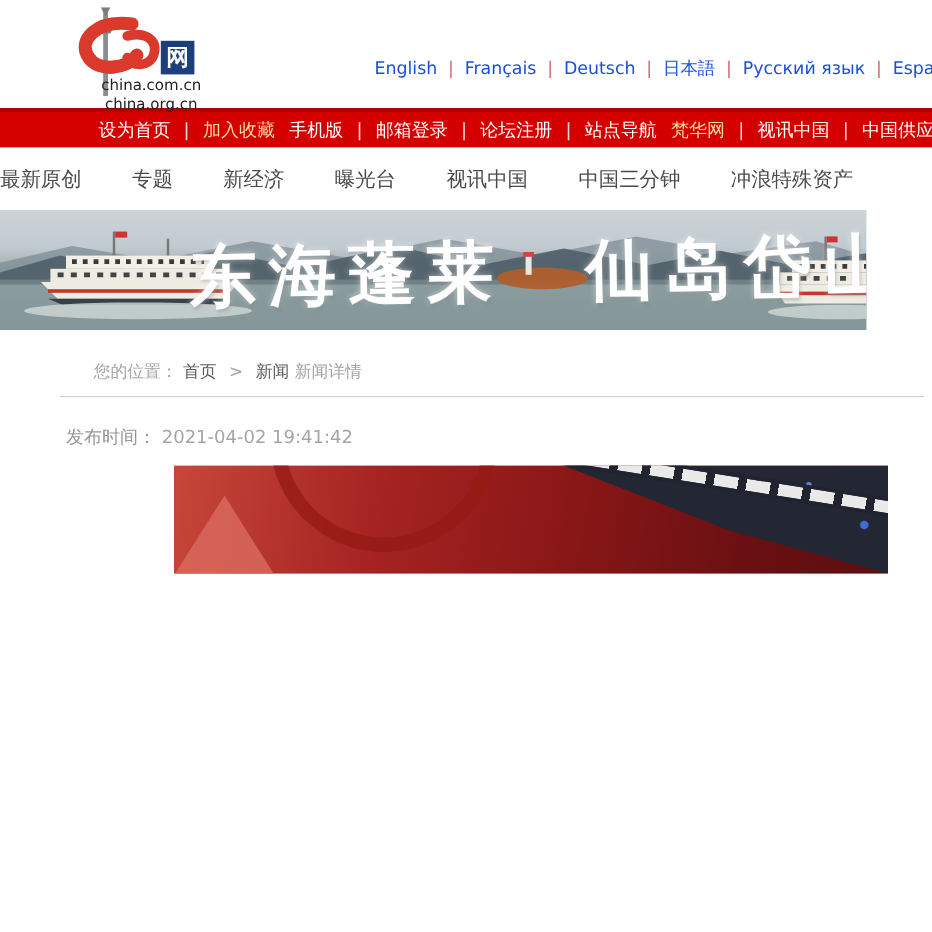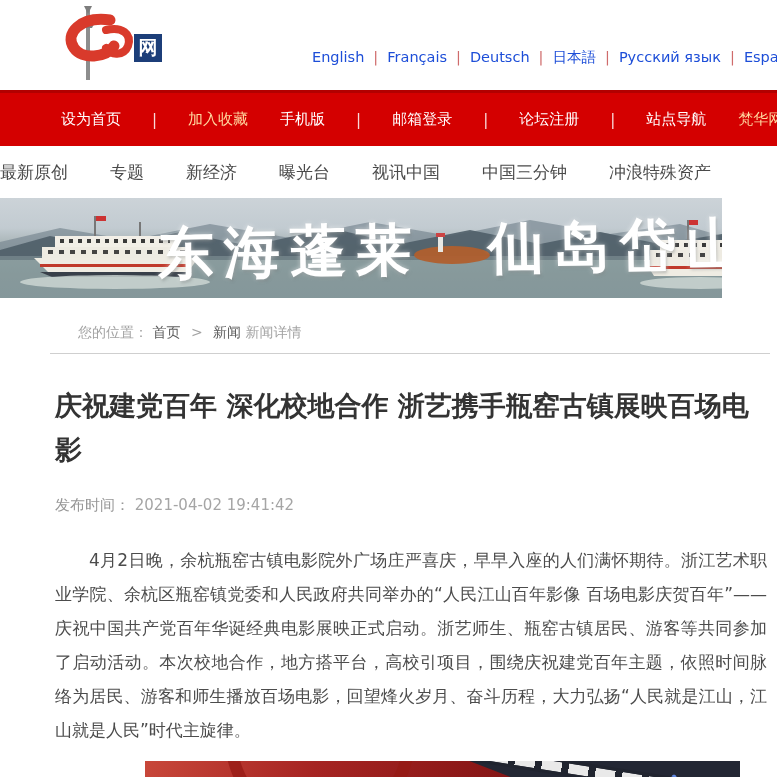--- a/index.html
+++ b/index.html
@@ -15,23 +15,23 @@
     color:#fff; font-size:19px; font-weight:bold; display:flex; align-items:center; justify-content:center; }
   .domains { position:absolute; left:14px; top:57px; width:100px; text-align:center;
     font-size:12.5px; color:#222; line-height:1.25; white-space:nowrap; }
   .brand-box { position:absolute; left:166px; top:16px; background:#e2471f; color:#fff;
     padding:6px 12px 8px; font-size:37px; font-weight:bold; letter-spacing:3px; line-height:1.1; }
   .langs { position:absolute; left:303px; top:48px; white-space:nowrap; font-size:14.5px; color:#bf3a3a; }
   .langs a { color:#1d4ed8; text-decoration:none; padding:0 9px; cursor:pointer; }
   .langs .lsep { color:#cf6b6b; }
 
   
-  .rednav { height:56px; background:#d40000; border-top:3px solid #b20000;
-    display:flex; align-items:center; padding-left:55px; white-space:nowrap; overflow:hidden;
-    font-size:15px; color:#fff;gap:20px; }
+  .rednav { height:33px; background:#d40000; border-top:3px solid #b20000;
+    display:flex; align-items:center; padding-left:76px; white-space:nowrap; overflow:hidden;
+    font-size:15px; color:#fff; }
   .rednav span.item { padding:0 6px; cursor:pointer; }
   .rednav span.gold { color:#ffd9a0; }
   .rednav span.sep { color:rgba(255,255,255,.85); padding:0 5px; }
 
   
   .subnav { height:52px; background:#fff; display:flex; align-items:center; 
     white-space:nowrap; overflow:hidden; font-size:17px; color:#4a4a4a; }
   .subnav span { margin-right:42px; cursor:pointer; }
 
   
@@ -80,20 +80,24 @@
   <div class="logo-wrap">
     <div class="logo-mark">
       <svg width="102" height="80" viewBox="0 0 102 80">
         <rect x="24" y="2" width="4" height="72" fill="#8d8d8d"></rect>
         <polygon points="18,14 34,14 30,22 22,22" fill="#7d7d7d"></polygon>
         <polygon points="22,0 30,0 26,8" fill="#7d7d7d"></polygon>
         <path d="M48 14 C 18 10, 2 28, 12 42 C 20 54, 44 52, 52 40" fill="none" stroke="#d93a2b" stroke-width="11" stroke-linecap="round"></path>
         <path d="M44 24 C 60 20, 70 28, 66 40 C 62 50, 48 50, 44 42" fill="none" stroke="#d93a2b" stroke-width="8" stroke-linecap="round"></path>
       </svg>
       <div class="net-box">网</div>
+      <div class="domains">
+        <div>china.com.cn</div>
+        <div>china.org.cn</div>
+      </div>
     </div>
   </div>
   <div class="langs">
     <a>English</a><span class="lsep">|</span><a>Français</a><span class="lsep">|</span><a>Deutsch</a><span class="lsep">|</span><a>日本語</a><span class="lsep">|</span><a>Русский язык</a><span class="lsep">|</span><a>Español</a>
   </div>
 </div>
 
 <div class="rednav">
   <span class="item">设为首页</span>
   <span class="sep">|</span>
@@ -170,26 +174,24 @@
   <span>您的位置：</span>
   <a>首页</a>
   <span class="bsep">&gt;</span>
   <a>新闻</a>
   <span>新闻详情</span>
 </div>
 
 <div class="divider"></div>
 
 <div class="article">
-  <h1 class="title">庆祝建党百年 深化校地合作 浙艺携手瓶窑古镇展映百场电影</h1>
   <div class="pubtime">
     <span>发布时间：</span>
     <span class="val">2021-04-02 19:41:42</span>
   </div>
-  <p class="body-para">4月2日晚，余杭瓶窑古镇电影院外广场庄严喜庆，早早入座的人们满怀期待。浙江艺术职业学院、余杭区瓶窑镇党委和人民政府共同举办的“人民江山百年影像 百场电影庆贺百年”——庆祝中国共产党百年华诞经典电影展映正式启动。浙艺师生、瓶窑古镇居民、游客等共同参加了启动活动。本次校地合作，地方搭平台，高校引项目，围绕庆祝建党百年主题，依照时间脉络为居民、游客和师生播放百场电影，回望烽火岁月、奋斗历程，大力弘扬“人民就是江山，江山就是人民”时代主旋律。</p>
 
   <div class="photo">
     <div class="emblem"></div>
     <div class="ltri"></div>
     <div class="darkcorner"></div>
     <div class="filmstrip"></div>
   </div>
 </div>
 
 </body></html>

